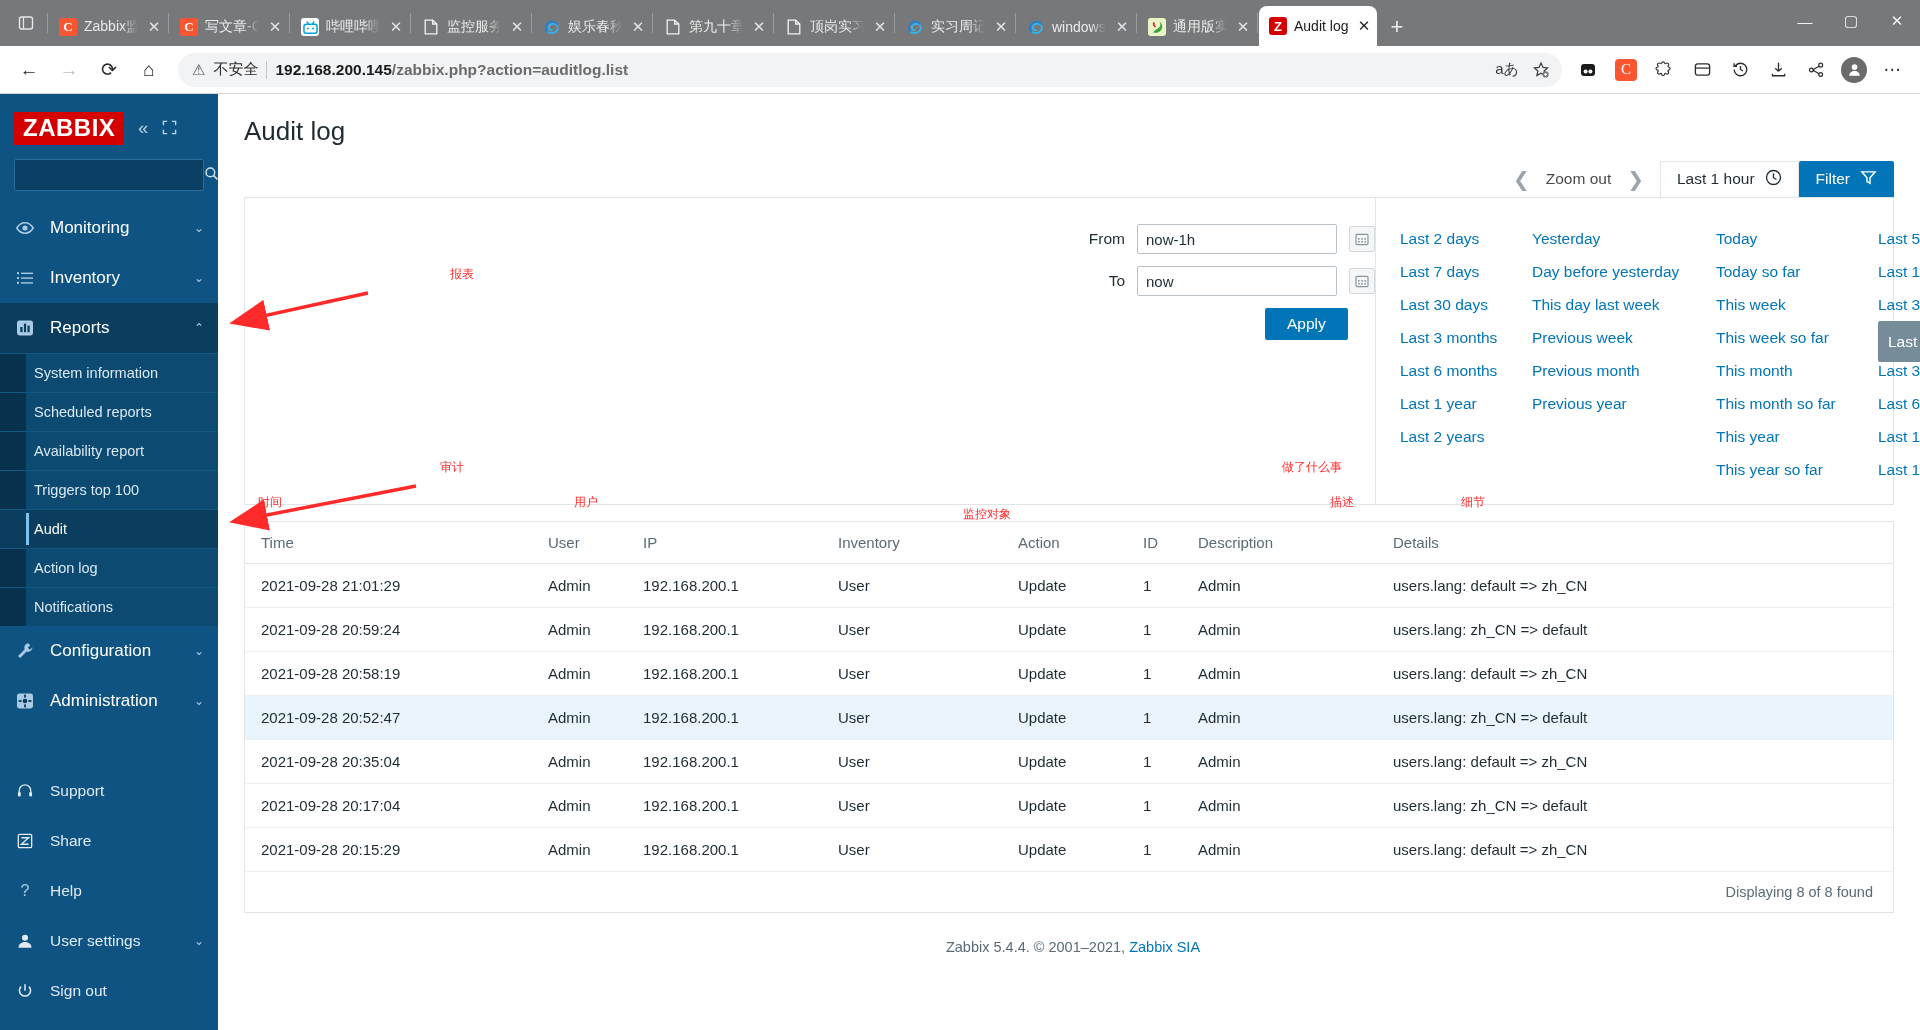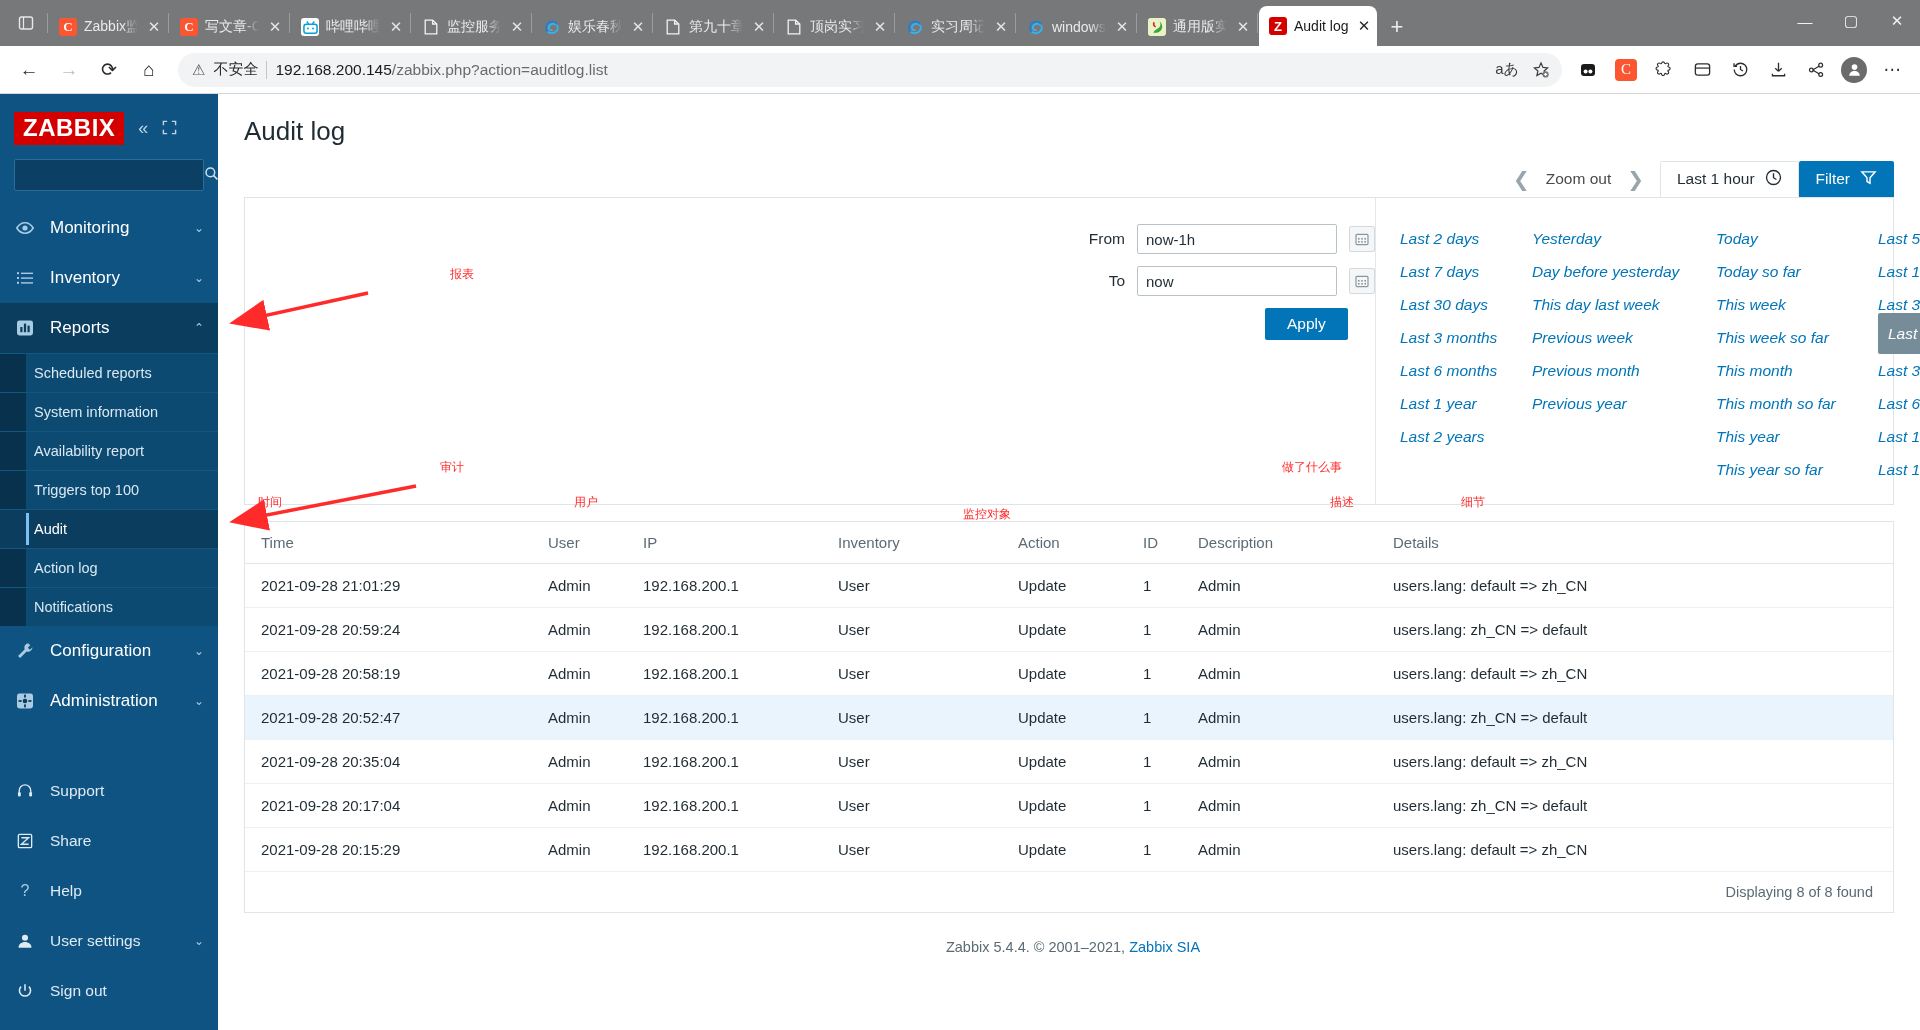--- a/index.html
+++ b/index.html
@@ -61,21 +61,21 @@
     justify-content:center; color:#2b2b2b; font-size:19px; border-radius:4px; }
   .navbtn.dim { color:#bdbdbd; }
   .urlbar {
     flex:1 1 auto; height:34px; margin-left:8px; margin-right:6px;
     background:#f2f3f5; border-radius:17px; display:flex; align-items:center;
     padding:0 6px 0 14px; gap:8px; font-size:15.5px; color:#2b2b2b;
   }
   .warn-ico { font-size:15px; color:#5a5a5a; }
   .notsecure { color:#2b2b2b; font-size:15px; }
   .urlsep { width:1px; height:18px; background:#c4c4c4; }
-  .urltext { flex:1; white-space:nowrap; overflow:hidden; }
+  .urltext { flex:1; white-space:nowrap; overflow:hidden;font-weight:bold; }
   .urltext .host { color:#1b1b1b; }
   .urltext .path { color:#6b6b6b; }
   .url-icons { display:flex; align-items:center; gap:4px; }
   .url-icons .ui { width:30px; height:30px; display:flex; align-items:center;
     justify-content:center; font-size:15px; color:#3b3b3b; }
   .tool-icons { display:flex; align-items:center; gap:2px; }
   .tool-icons .ti { width:36px; height:36px; display:flex; align-items:center;
     justify-content:center; font-size:17px; color:#2d2d2d; border-radius:4px; }
   .ti.collections { font-size:19px; }
   .ti.csdnext { }
@@ -182,21 +182,21 @@
     background:#0275b8; color:#fff; border:0; border-radius:2px;
     height:32px; padding:0 22px; font-size:15.5px; margin-left:200px;
     font-family:"Liberation Sans",sans-serif;
   }
   .fp-right { flex:1 1 auto; border-left:1px solid #e4e8ea; padding:24px 18px 18px 24px; }
   .rangegrid { display:grid; grid-template-columns:118px 170px 148px auto; gap:0px 14px; }
   .rangegrid a {
     color:#0275b8; font-size:15.5px; text-decoration:none; line-height:33px;
     white-space:nowrap; display:inline-block;
   }
-  .rangecell { height:33px; display:flex; align-items:flex-end;font-style:italic; }
+  .rangecell { height:33px; display:flex; align-items:flex-start; }
   .rangecell .sel {
     background:#768d99; color:#ffffff; padding:4px 10px; border-radius:2px;
   }
 
   
   .tablewrap { margin:16px 26px 0 26px; border:1px solid #e1e5e8; border-bottom:0; }
   table.audit { width:100%; border-collapse:collapse; }
   table.audit th {
     text-align:left; font-weight:normal; color:#5a6b75; font-size:15px;
     padding:12px 8px; border-bottom:1px solid #e1e5e8; background:#ffffff;
@@ -510,24 +510,24 @@
               </g>
             </svg>
         </span>
         <span class="nlabel">Reports</span>
         <span class="chev">⌃</span>
       </div>
 
       <div class="zsub" style="position:relative;">
         <div class="zsub-gutter"></div>
         <div class="zsub-item">
+            <span>System information</span>
+          </div>
+        <div class="zsub-item">
             <span>Scheduled reports</span>
-          </div>
-        <div class="zsub-item">
-            <span>System information</span>
           </div>
         <div class="zsub-item">
             <span>Availability report</span>
           </div>
         <div class="zsub-item">
             <span>Triggers top 100</span>
           </div>
         <div class="zsub-item selected">
             <span>Audit</span>
           </div>

